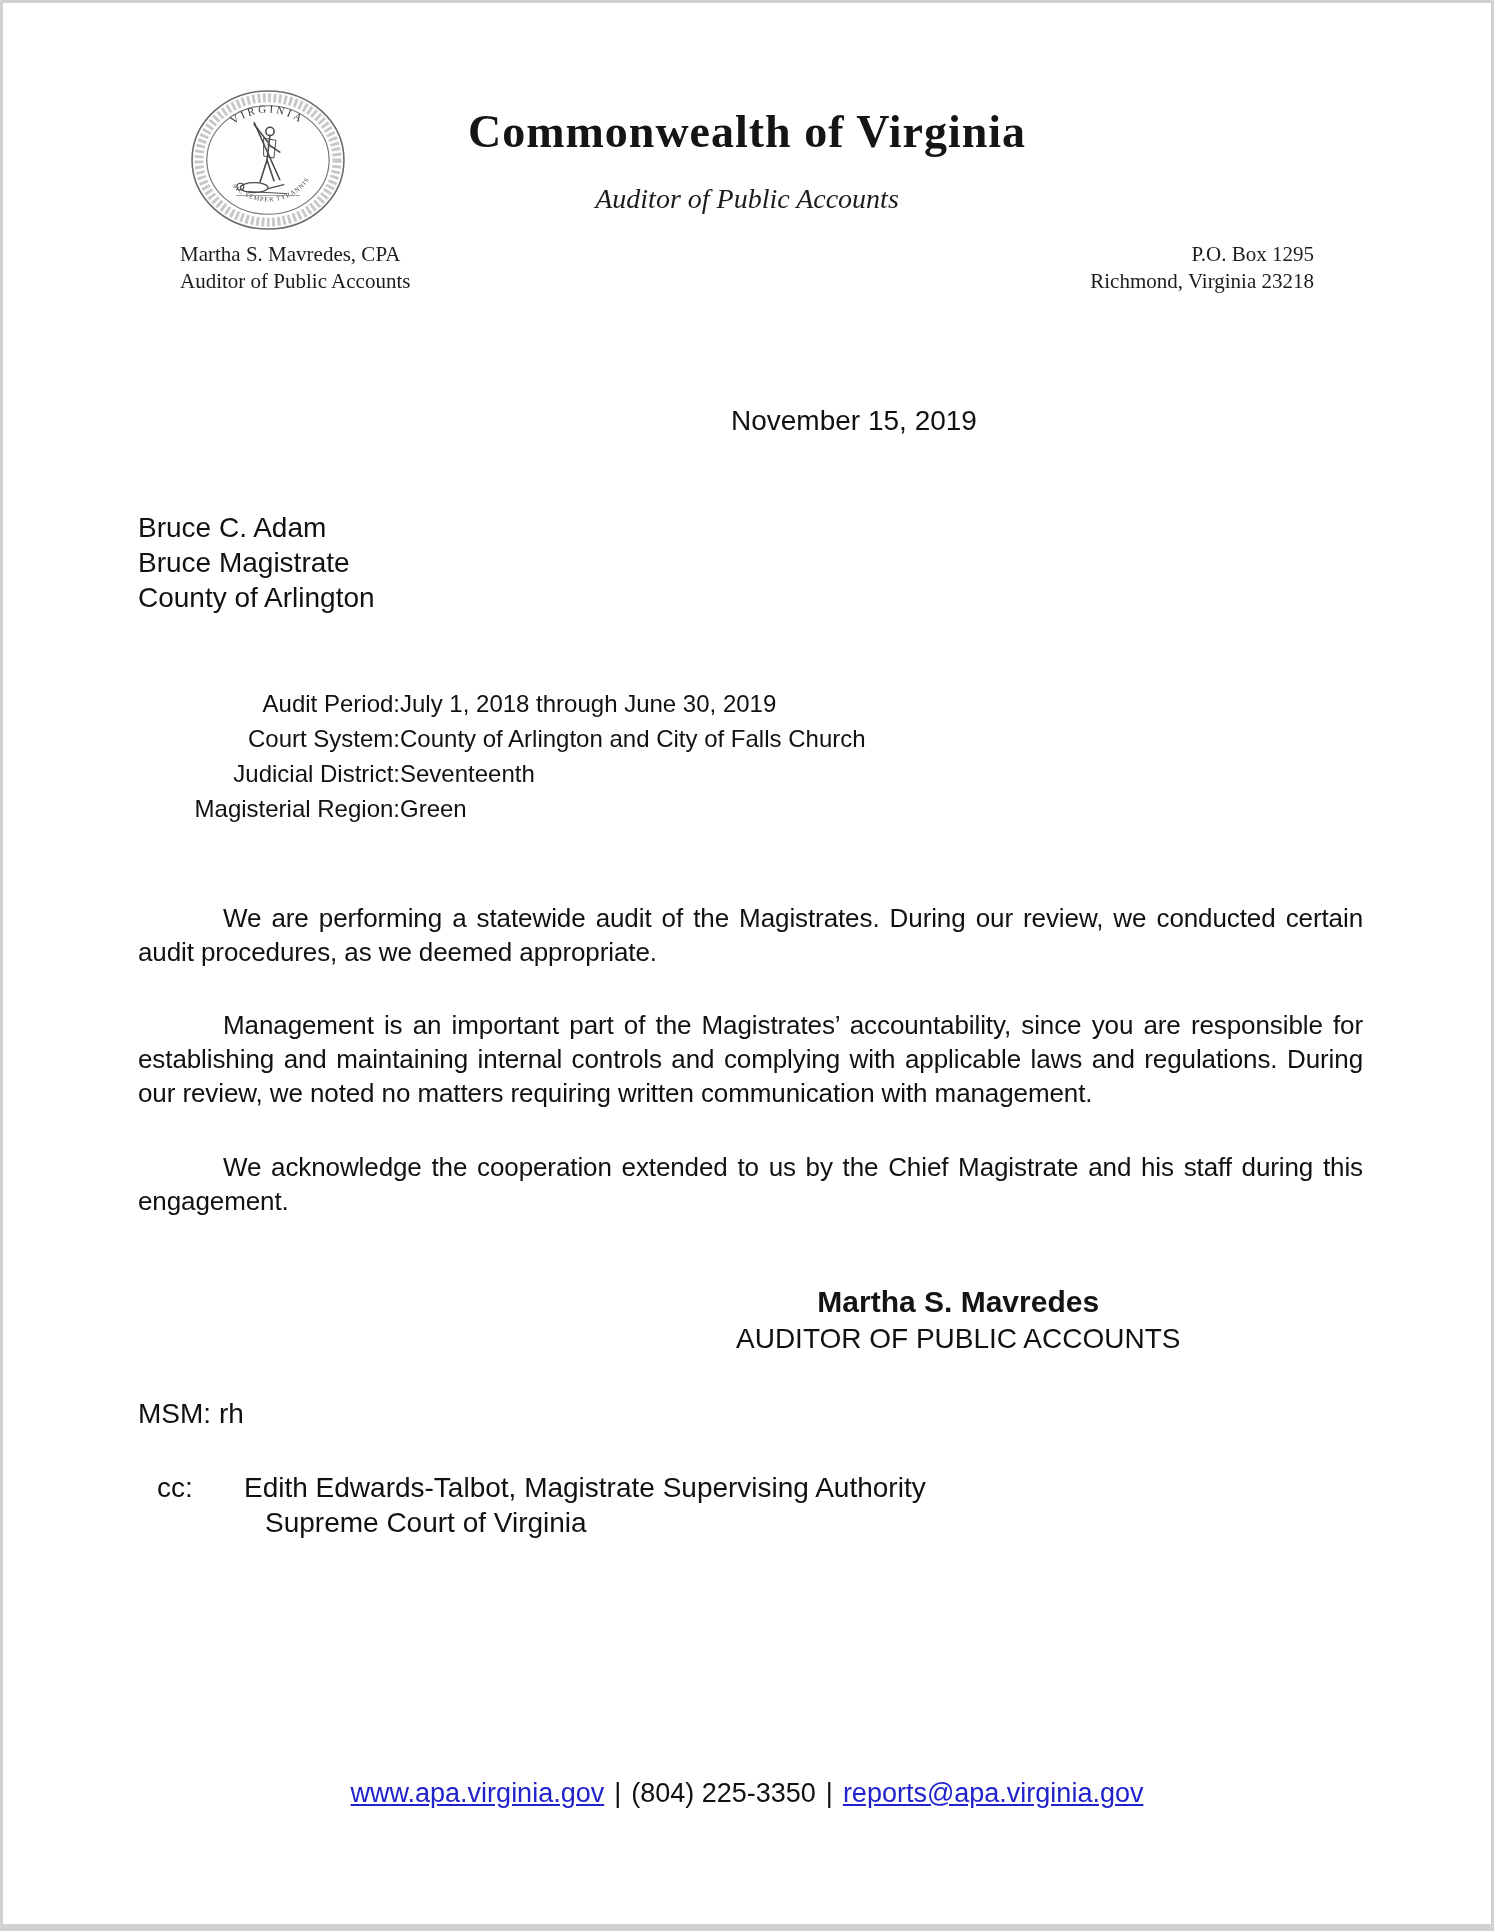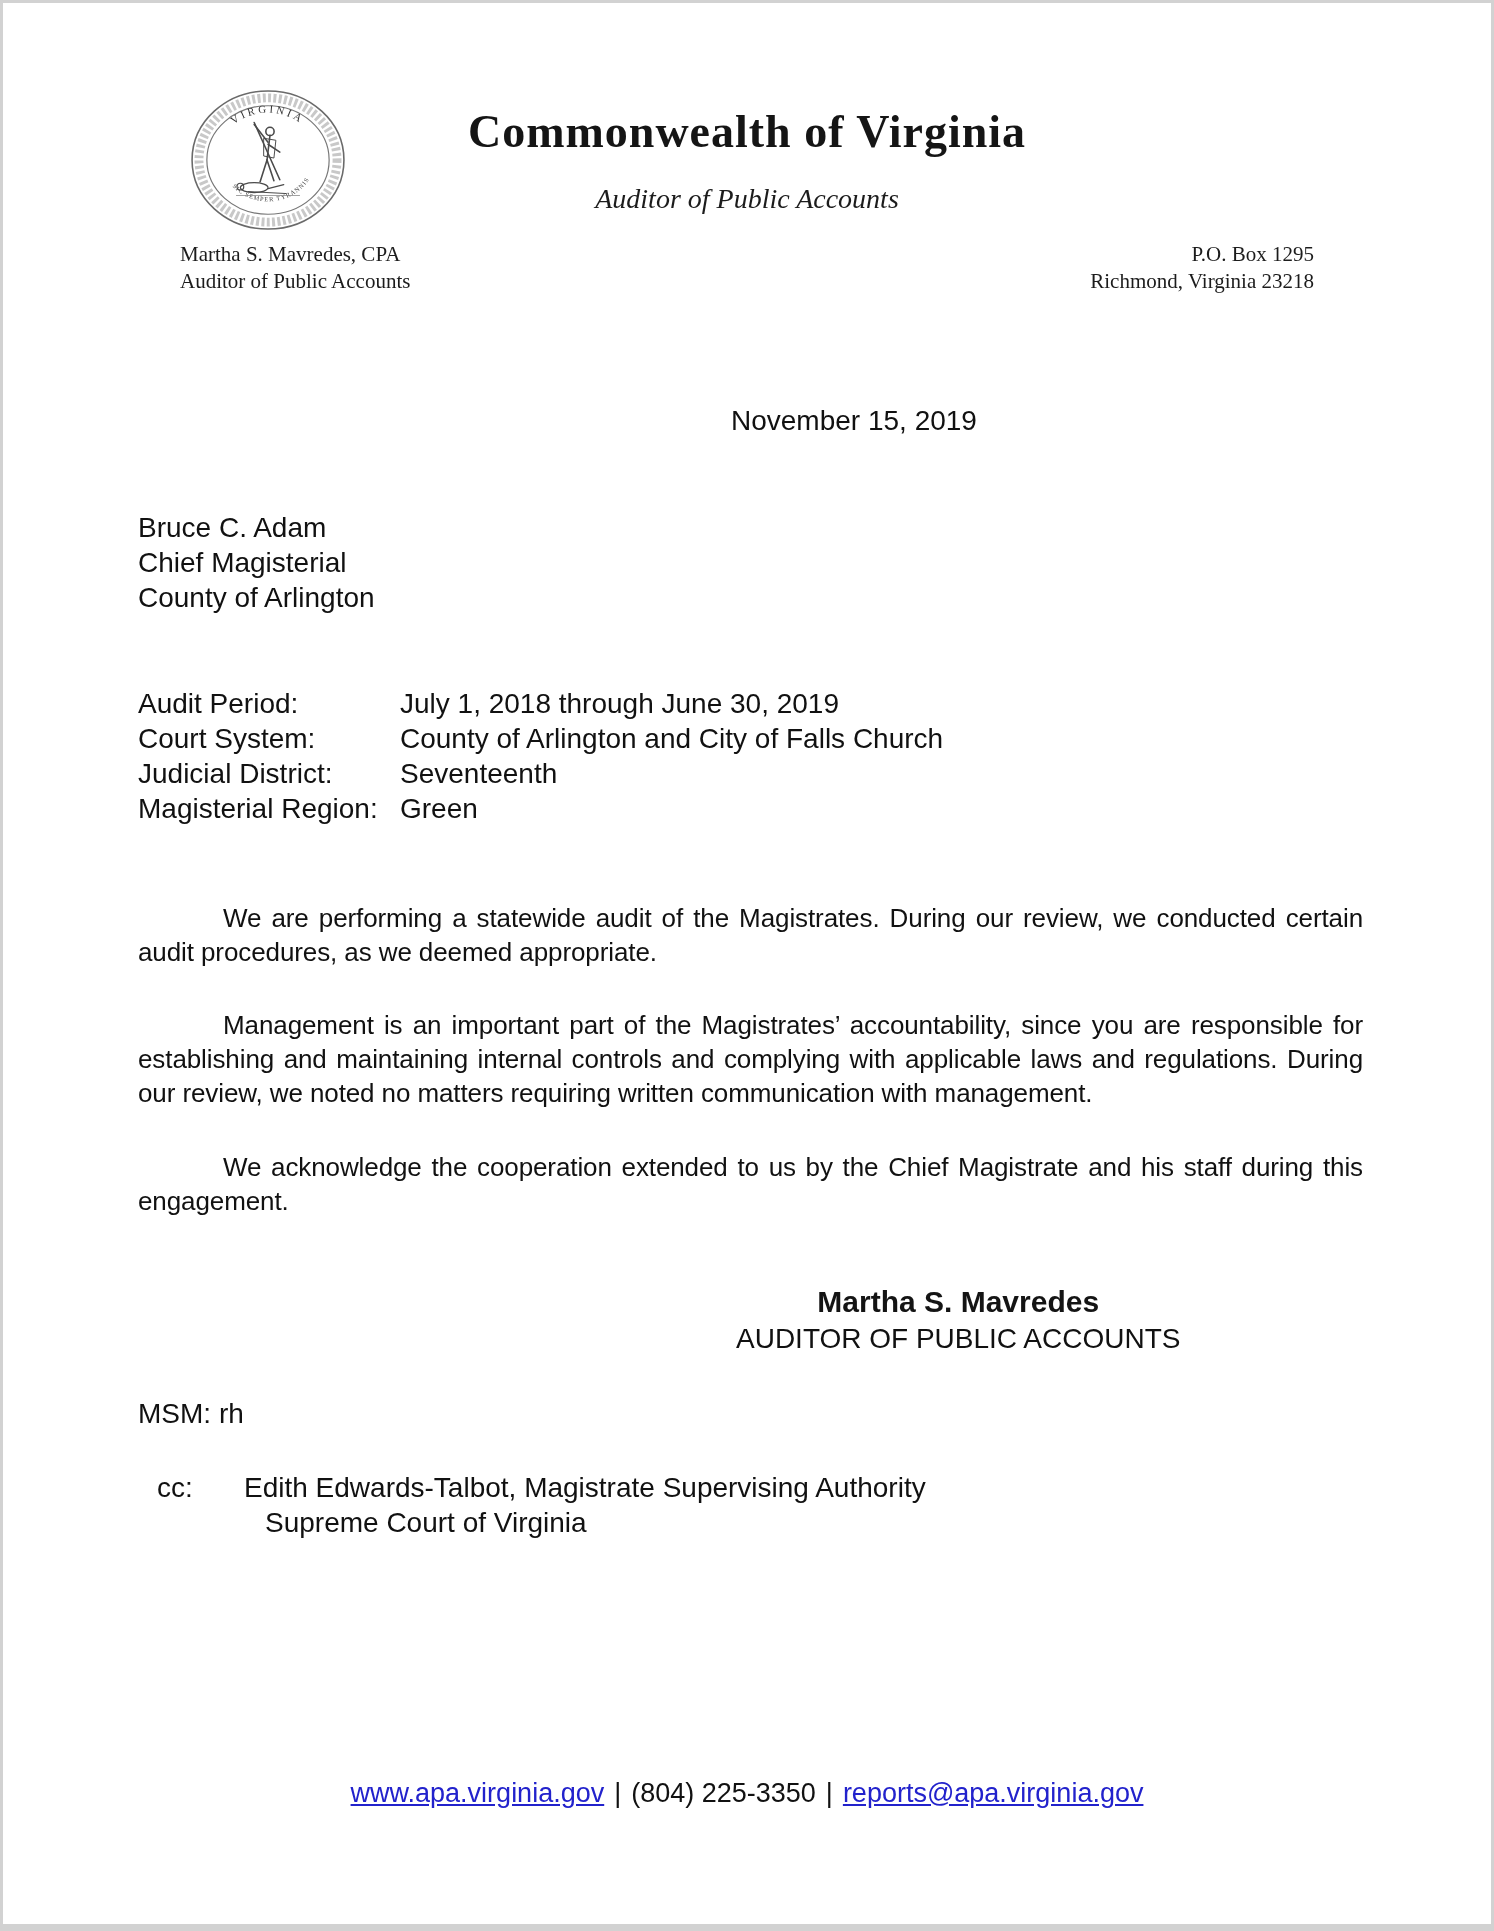--- a/index.html
+++ b/index.html
@@ -33,21 +33,21 @@
     line-height:27px;color:#1c1c1c;
   }
   .lh-right{
     right:177px;top:238px;text-align:right;
     font-family:"Liberation Serif", serif;font-size:21px;
     line-height:27px;color:#1c1c1c;
   }
   
   .date{left:728px;top:402px;font-size:28px;}
   .recipient{left:135px;top:507px;font-size:28px;line-height:35px;}
-  .audit{left:135px;top:683px;font-size:28px;line-height:35px;}
+  .audit{left:135px;top:683px;font-size:24px;line-height:35px;text-align:right;}
   .audit-row{display:flex;}
   .audit-label{width:262px;flex:0 0 262px;}
   .para{
     left:135px;width:1225px;font-size:26px;line-height:34px;
     text-align:justify;text-indent:85px;letter-spacing:-0.1px;
   }
   .para1{top:898px;}
   .para2{top:1005px;}
   .para3{top:1147px;}
   .signature{left:733px;top:1280px;}
@@ -110,21 +110,21 @@
 
   <div class="abs lh-right">
     <div>P.O. Box 1295</div>
     <div>Richmond, Virginia 23218</div>
   </div>
 
   <div class="abs date">November 15, 2019</div>
 
   <div class="abs recipient">
     <div>Bruce C. Adam</div>
-    <div>Chief Magisterial</div>
+    <div>Bruce Magistrate</div>
     <div>County of Arlington</div>
   </div>
 
   <div class="abs audit">
     <div class="audit-row">
       <div class="audit-label">Audit Period:</div>
       <div>July 1, 2018 through June 30, 2019</div>
     </div>
     <div class="audit-row">
       <div class="audit-label">Court System:</div>

